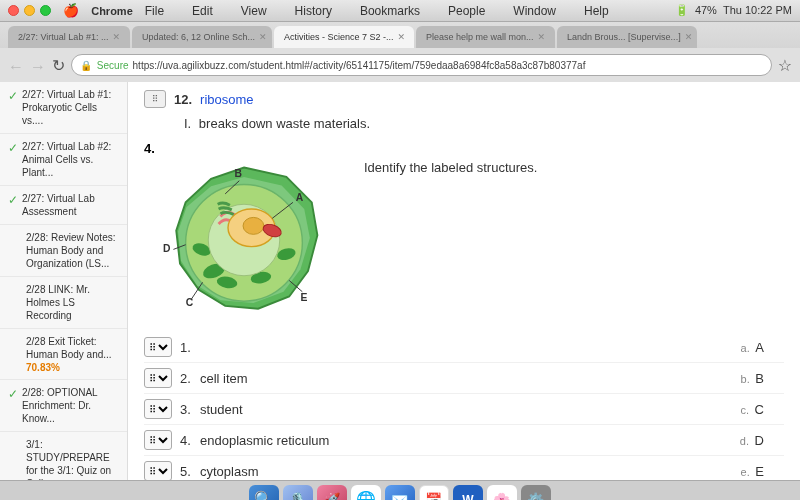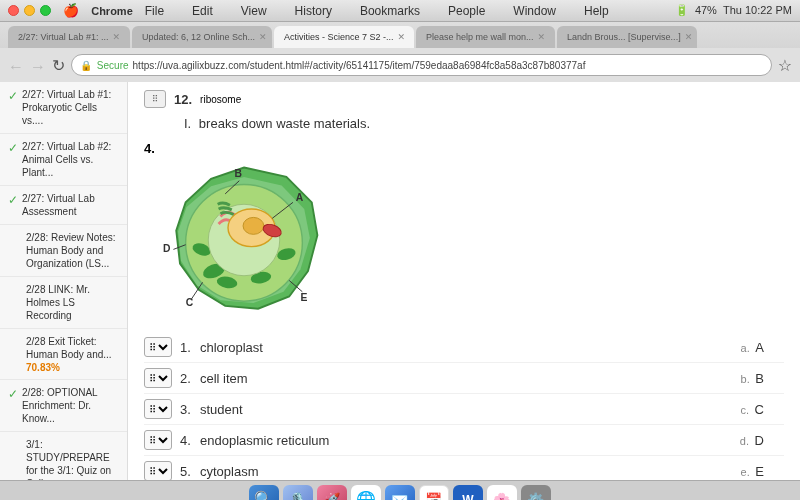--- a/index.html
+++ b/index.html
@@ -318,21 +318,21 @@
     </div>
   </div>
 
   <div class="content">
 
     <div class="question-header">
       <div class="drag-icon">
         <span>⠿</span>
       </div>
       <span class="question-num">12.</span>
-      <span style="font-size:10px; color:#000000;">ribosome</span>
+      <span style="font-size:13px; color:#1d4ed8;">ribosome</span>
     </div>
 
     <div class="question-text-right">
       <span style="margin-right:4px;">I.</span>
       <span>breaks down waste materials.</span>
     </div>
 
     <div style="margin-bottom:4px;">
       <span style="font-weight:bold; font-size:13px;">4.</span>
     </div>
@@ -384,30 +384,32 @@
           <line x1="56" y1="130" x2="44" y2="148" stroke="#333" stroke-width="1"></line>
           <text x="38" y="155" font-size="11" fill="#333" font-weight="bold">C</text>
 
           <line x1="38" y1="90" x2="25" y2="95" stroke="#333" stroke-width="1"></line>
           <text x="14" y="98" font-size="11" fill="#333" font-weight="bold">D</text>
 
           <line x1="148" y1="128" x2="162" y2="140" stroke="#333" stroke-width="1"></line>
           <text x="160" y="150" font-size="11" fill="#333" font-weight="bold">E</text>
         </svg>
       </div>
+      <div>
+        <span style="font-size:13px; color:#333;">Identify the labeled structures.</span>
+      </div>
     </div>
 
     <div>
 
       <div class="answer-row">
         <select class="answer-select">
           <option>⠿</option>
         </select>
         <span class="answer-num">1.</span>
-        <span class="answer-label">chloroplast</span>
         <span class="answer-letter">
           <span class="letter-label">a.</span>
           <span style="margin-left:2px;">A</span>
         </span>
       </div>
 
       <div class="answer-row">
         <select class="answer-select">
           <option>⠿</option>
         </select>

